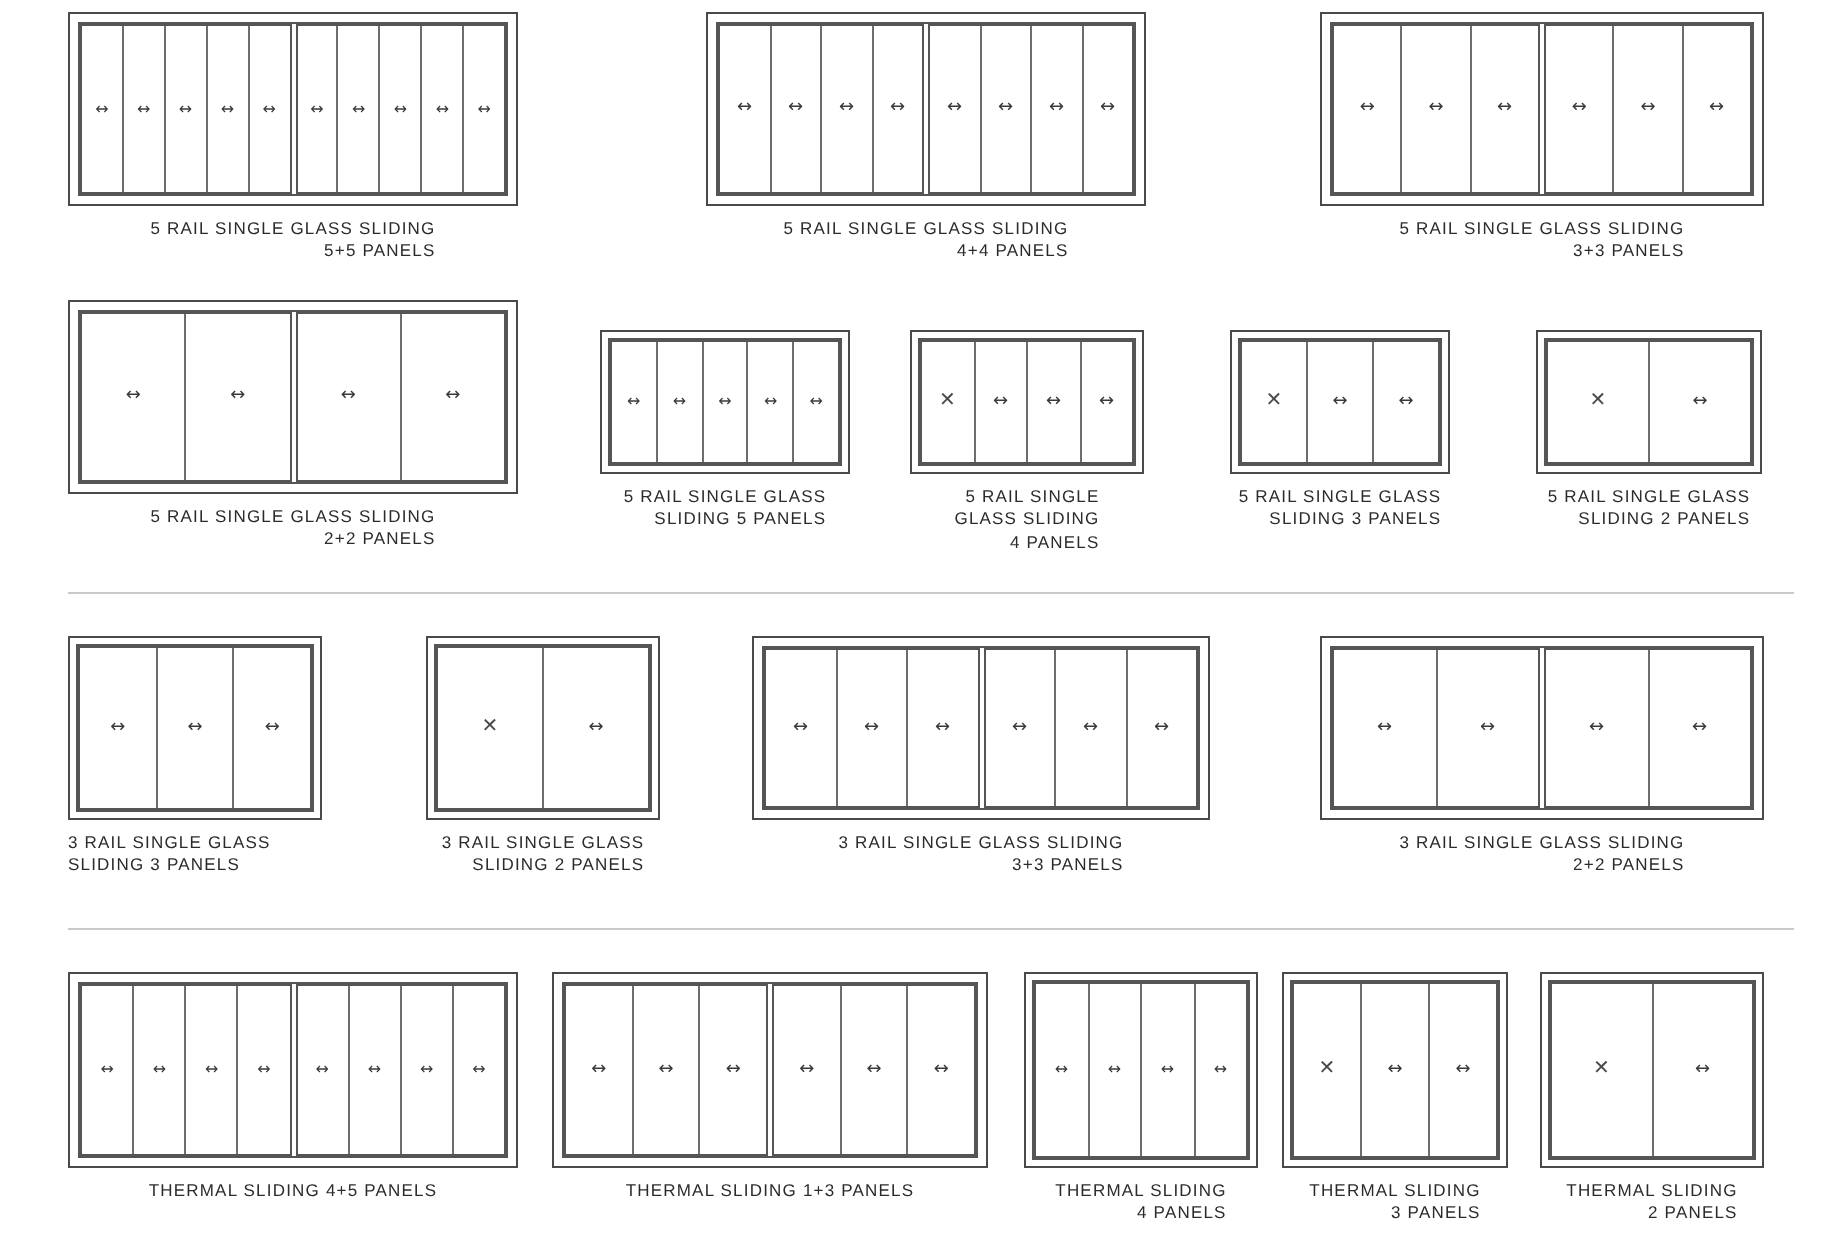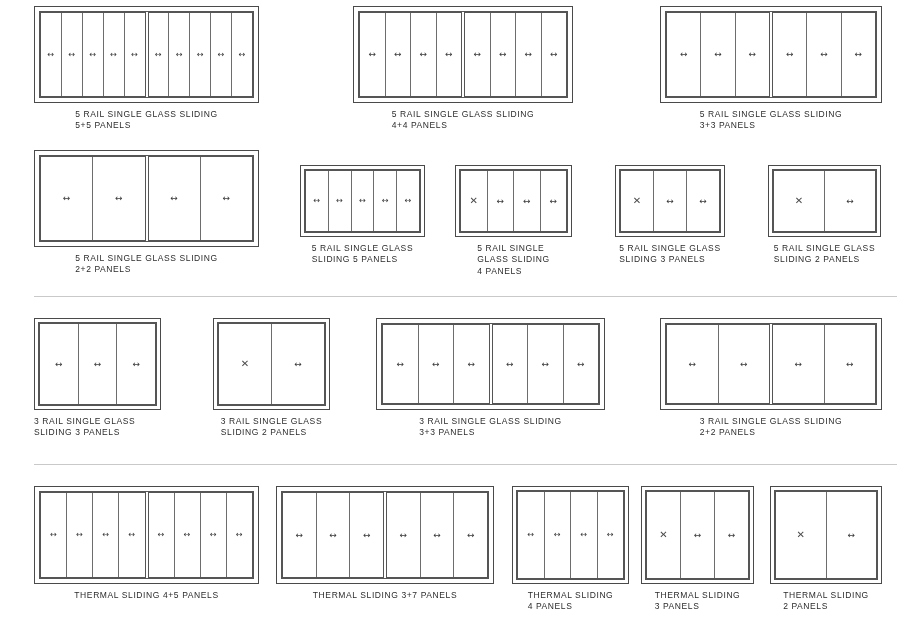--- a/index.html
+++ b/index.html
@@ -85,21 +85,21 @@
   }
   .sym.small {
     font-size: 8px;
   }
   .sym.fixed {
     font-size: 10px;
     color: #4a4a4a;
   }
   .caption {
     margin-top: 6px;
-    text-align: left;
+    text-align: right;
     font-size: 8.5px;
     letter-spacing: 0.6px;
     color: #2b2b2b;
     line-height: 1.35;
     white-space: pre-line;
     font-family: "Liberation Sans", sans-serif;
   }
   .caption.left {
     text-align: left;
     align-self: flex-start;
@@ -486,21 +486,21 @@
             </div>
           <div class="panel">
               <span class="sym">↔</span>
             </div>
           <div class="panel">
               <span class="sym">↔</span>
             </div>
         </div>
       </div>
     </div>
-    <div class="caption">THERMAL SLIDING 3+7 PANELS</div>
+    <div class="caption">THERMAL SLIDING 1+3 PANELS</div>
   </div>
 
   <div class="item" style="left:512px; top:486px; width:117px;">
     <div class="door" style="width:117px; height:98px;">
       <div class="frame-inner">
         <div class="bank">
           <div class="panel">
               <span class="sym small">↔</span>
             </div>
           <div class="panel">

